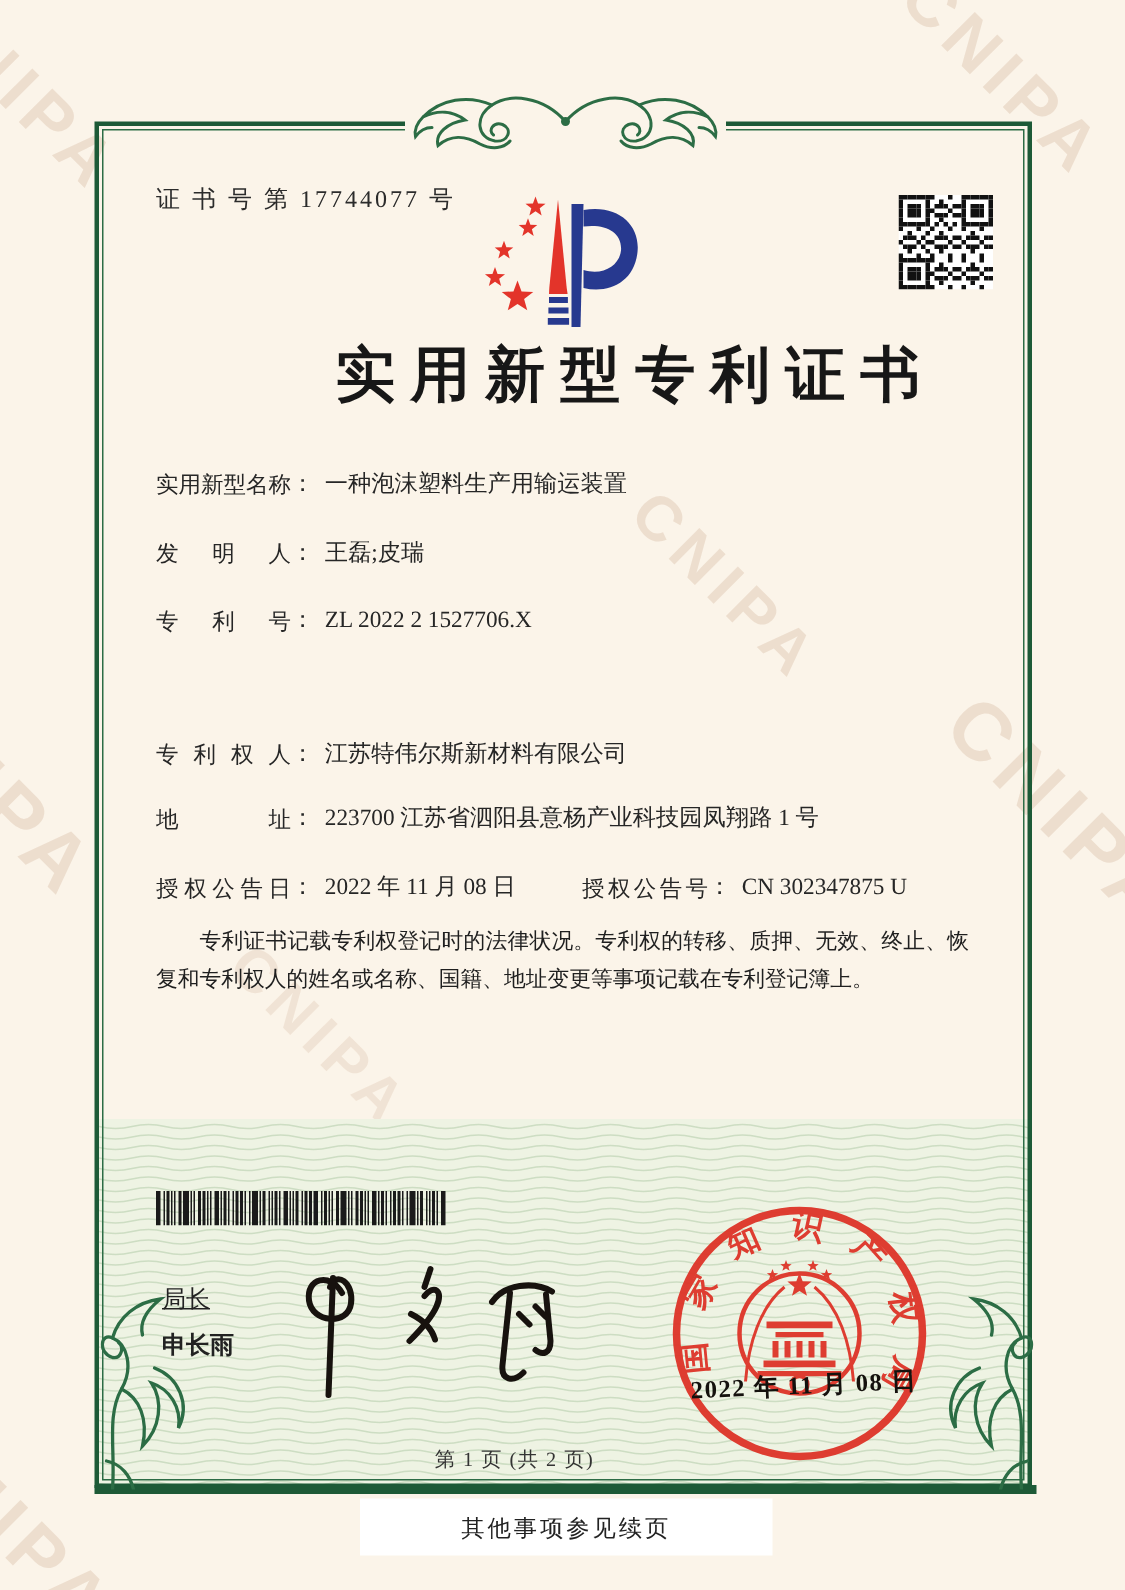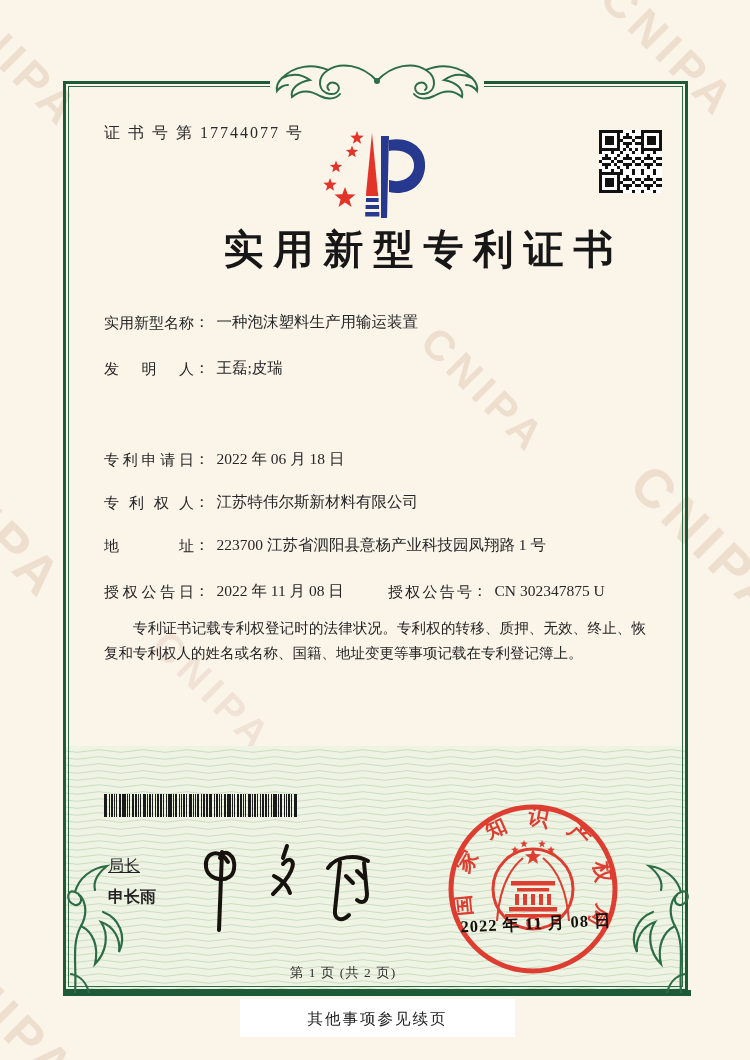--- a/index.html
+++ b/index.html
@@ -419,22 +419,22 @@
   </svg>
 
   <div class="title">实用新型专利证书</div>
 
   <div class="frow" style="top:312px">
     <span class="lab">实用新型名称</span><span class="colon">：</span><span class="val">一种泡沫塑料生产用输运装置</span>
   </div>
   <div class="frow" style="top:358px">
     <span class="lab">发明人</span><span class="colon">：</span><span class="val">王磊;皮瑞</span>
   </div>
-  <div class="frow" style="top:449px">
-    <span class="lab">专利申请日</span><span class="colon">：</span><span class="val">2022 年 06 月 18 日</span>
+  <div class="frow" style="top:403px">
+    <span class="lab">专利号</span><span class="colon">：</span><span class="val">ZL 2022 2 1527706.X</span>
   </div>
   <div class="frow" style="top:492px">
     <span class="lab">专利权人</span><span class="colon">：</span><span class="val">江苏特伟尔斯新材料有限公司</span>
   </div>
   <div class="frow" style="top:535px">
     <span class="lab">地址</span><span class="colon">：</span><span class="val">223700 江苏省泗阳县意杨产业科技园凤翔路 1 号</span>
   </div>
   <div class="frow" style="top:581px">
     <span class="lab">授权公告日</span><span class="colon">：</span><span class="val">2022 年 11 月 08 日</span>
   </div>

